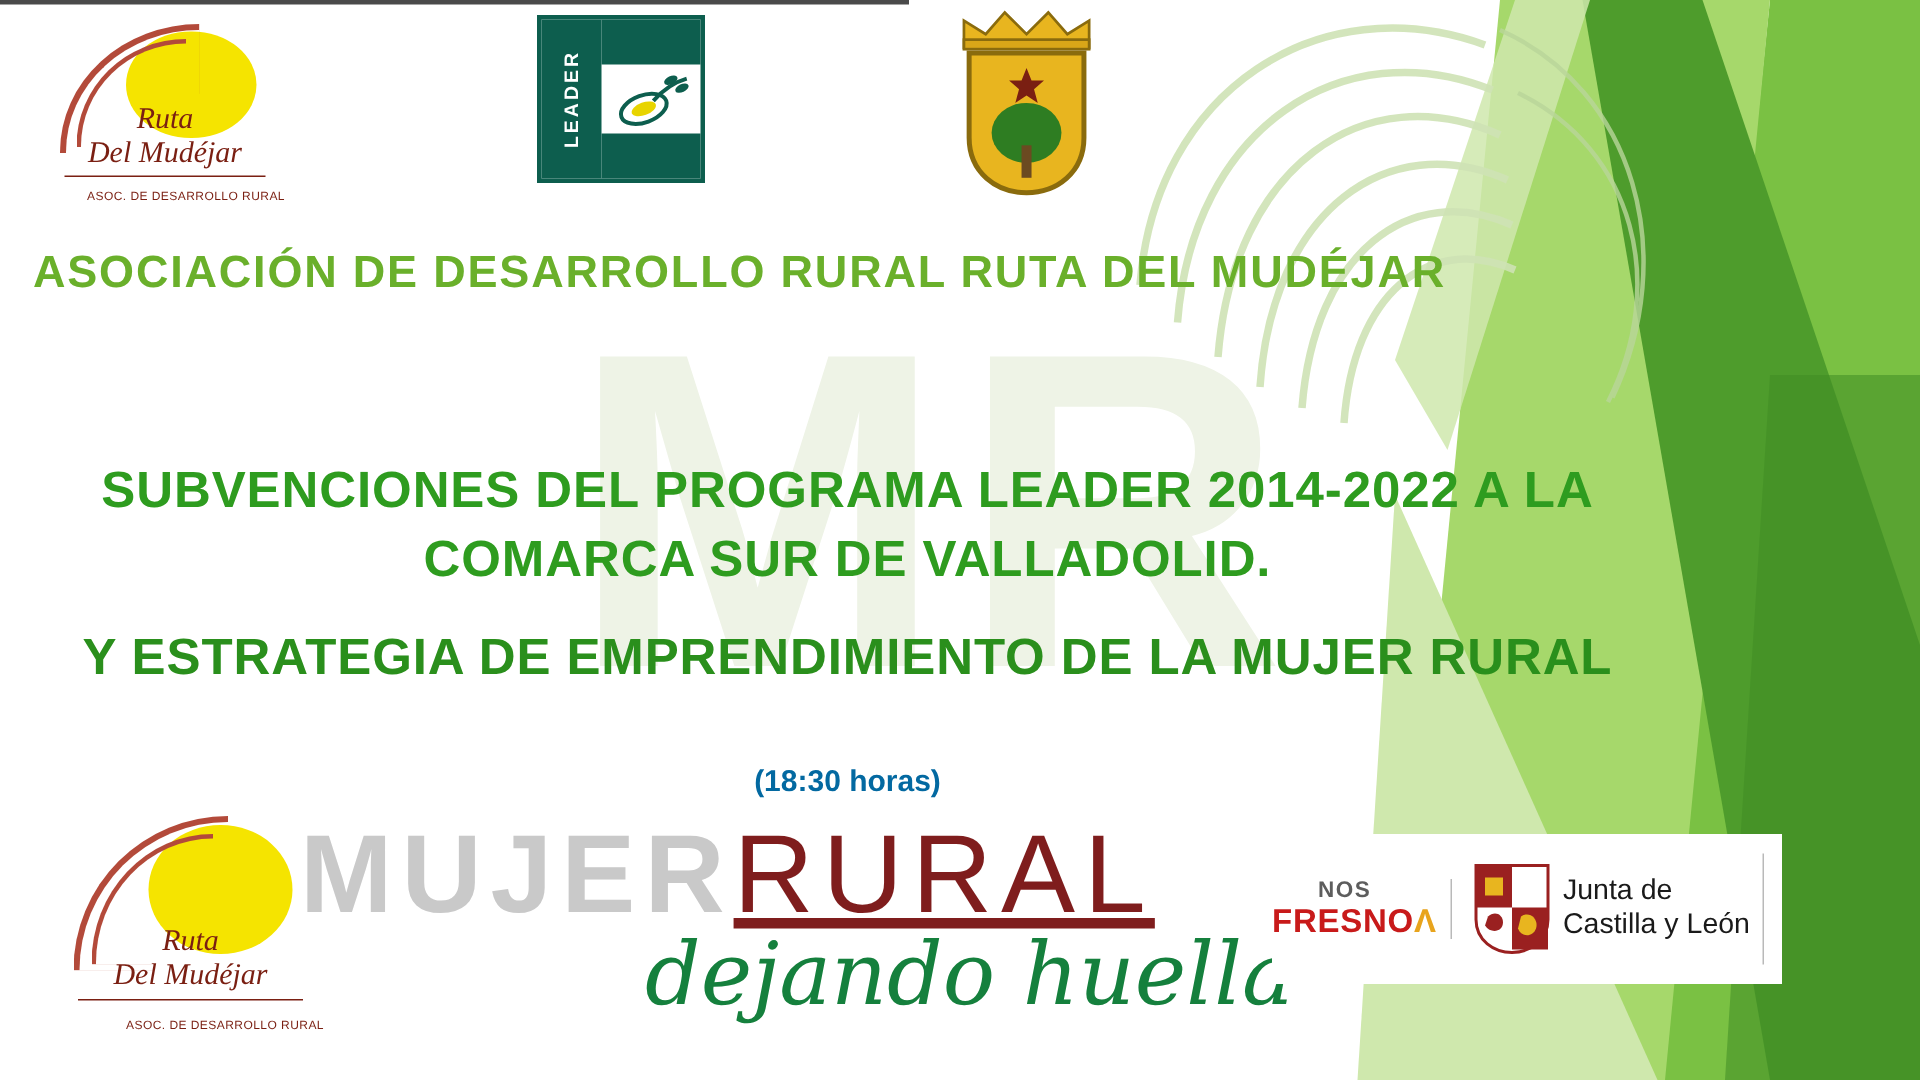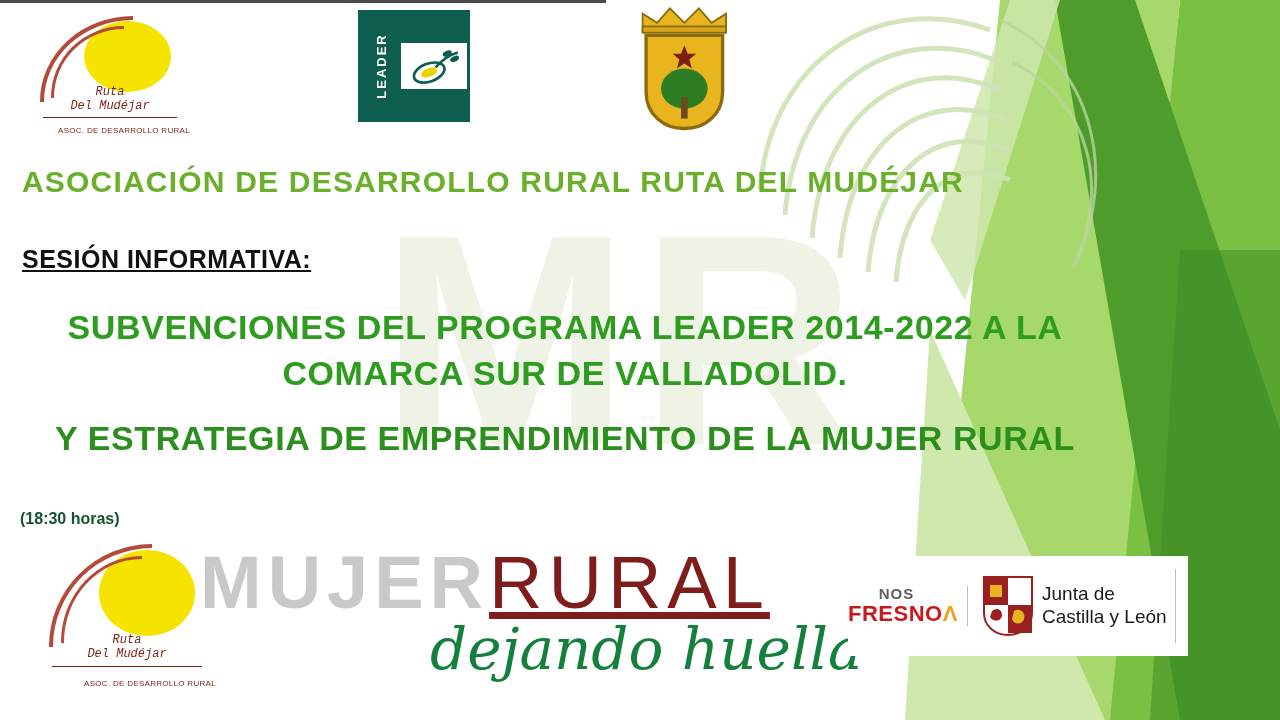--- a/index.html
+++ b/index.html
@@ -132,24 +132,24 @@
     width: 1090px;
     text-align: center;
     font-size: 27px;
     color: #111111;
   }
   .time-line {
     position: absolute;
     left: 20px;
     top: 510px;
     width: 1090px;
-    text-align: left;
-    font-size: 16px;
-    font-weight: 700;
-    color: #14532d;
+    text-align: center;
+    font-size: 20px;
+    font-weight: 700;
+    color: #0369a1;
   }
 
   
   .logo-ruta-bottom {
     position: absolute;
     left: 38px;
     top: 534px;
     width: 178px;
     height: 160px;
   }
@@ -233,23 +233,23 @@
     height: 54%;
     background: #f5e400;
     border-radius: 50%;
   }
   .ruta-name {
     position: absolute;
     left: 0;
     right: 0;
     bottom: 20%;
     text-align: center;
-    font-family: Liberation Mono, monospace;
+    font-family: Liberation Serif, serif;
     font-style: italic;
-    font-size: 12px;
+    font-size: 20px;
     color: #7a1f12;
     line-height: 1.15;
   }
   .ruta-sub {
     position: absolute;
     left: 0;
     right: 0;
     bottom: 4%;
     text-align: right;
     font-size: 8px;
@@ -400,21 +400,20 @@
     <svg class="escudo-body" viewBox="0 0 100 120">
       <path d="M4,4 H96 V72 C96,100 74,116 50,116 C26,116 4,100 4,72 Z" fill="#e8b51f" stroke="#8a6b0d" stroke-width="4"></path>
       <path d="M50,16 l4,10 h10 l-8,7 3,11 -9,-6 -9,6 3,-11 -8,-7 h10 z" fill="#7a1f12"></path>
       <ellipse cx="50" cy="68" rx="28" ry="24" fill="#2e7d22"></ellipse>
       <rect x="46" y="78" width="8" height="26" fill="#6b4a21"></rect>
     </svg>
   </div>
 
   <div class="title-main">ASOCIACIÓN DE DESARROLLO RURAL RUTA DEL MUDÉJAR</div>
 
-  <div class="label-sesion">SESIÓN INFORMATIVA:</div>
 
   <div class="subvenciones">
     <div>SUBVENCIONES DEL PROGRAMA LEADER 2014-2022 A LA</div>
     <div>COMARCA SUR DE VALLADOLID.</div>
     <div class="line3">Y  ESTRATEGIA DE EMPRENDIMIENTO DE LA MUJER RURAL</div>
   </div>
 
   <div class="time-line">(18:30 horas)</div>
 
   <div class="logo-ruta-bottom">

